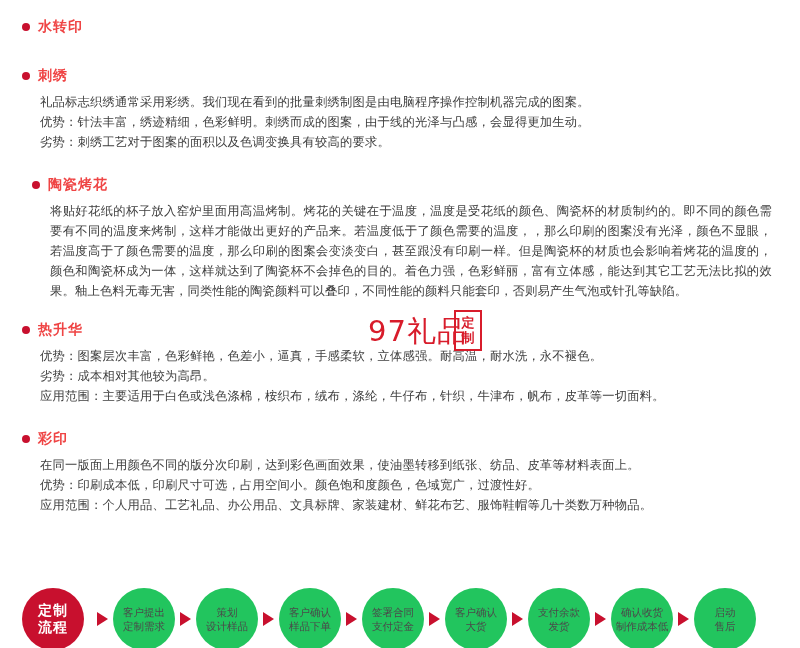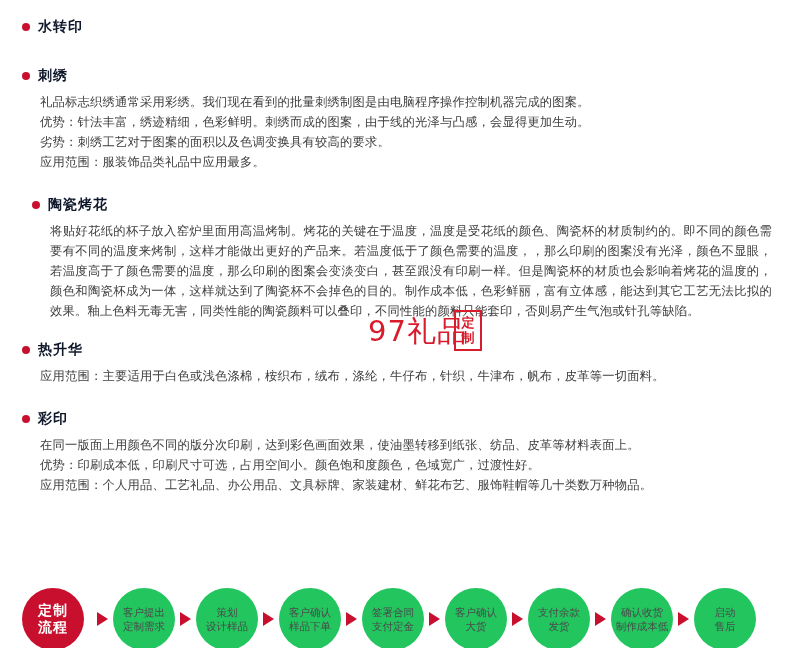--- a/index.html
+++ b/index.html
@@ -36,21 +36,21 @@
     width: 8px;
     height: 8px;
     border-radius: 50%;
     background: #c8102e;
     display: inline-block;
     flex: 0 0 auto;
   }
   .sec-title {
     font-size: 14px;
     font-weight: bold;
-    color: #0f172a;
+    color: #ef4444;
     letter-spacing: 1px;
   }
   .sec-body {
     padding-left: 18px;
   }
   .line {
     font-size: 12.3px;
     line-height: 20px;
     color: #3d3d3d;
     letter-spacing: 0.2px;
@@ -165,40 +165,41 @@
 
   <div class="section sec-2">
     <div class="sec-head">
       <span class="bullet"></span>
       <span class="sec-title">刺绣</span>
     </div>
     <div class="sec-body">
       <div class="line">礼品标志织绣通常采用彩绣。我们现在看到的批量刺绣制图是由电脑程序操作控制机器完成的图案。</div>
       <div class="line">优势：针法丰富，绣迹精细，色彩鲜明。刺绣而成的图案，由于线的光泽与凸感，会显得更加生动。</div>
       <div class="line">劣势：刺绣工艺对于图案的面积以及色调变换具有较高的要求。</div>
-      <div class="line">应用范围：服装饰品类礼品中应用最多。</div>
     </div>
   </div>
 
   <div class="section sec-3">
     <div class="sec-head">
       <span class="bullet"></span>
       <span class="sec-title">陶瓷烤花</span>
     </div>
     <div class="sec-body">
-      <div class="line">将贴好花纸的杯子放入窑炉里面用高温烤制。烤花的关键在于温度，温度是受花纸的颜色、陶瓷杯的材质制约的。即不同的颜色需要有不同的温度来烤制，这样才能做出更好的产品来。若温度低于了颜色需要的温度，，那么印刷的图案没有光泽，颜色不显眼，若温度高于了颜色需要的温度，那么印刷的图案会变淡变白，甚至跟没有印刷一样。但是陶瓷杯的材质也会影响着烤花的温度的，颜色和陶瓷杯成为一体，这样就达到了陶瓷杯不会掉色的目的。制作成本低，色彩鲜丽，富有立体感，能达到其它工艺无法比拟的效果。釉上色料无毒无害，同类性能的陶瓷颜料可以叠印，不同性能的颜料只能套印，否则易产生气泡或针孔等缺陷。</div>
+      <div class="line">将贴好花纸的杯子放入窑炉里面用高温烤制。烤花的关键在于温度，温度是受花纸的颜色、陶瓷杯的材质制约的。即不同的颜色需要有不同的温度来烤制，这样才能做出更好的产品来。若温度低于了颜色需要的温度，，那么印刷的图案没有光泽，颜色不显眼，若温度高于了颜色需要的温度，那么印刷的图案会变淡变白，甚至跟没有印刷一样。但是陶瓷杯的材质也会影响着烤花的温度的，颜色和陶瓷杯成为一体，这样就达到了陶瓷杯不会掉色的目的。着色力强，色彩鲜丽，富有立体感，能达到其它工艺无法比拟的效果。釉上色料无毒无害，同类性能的陶瓷颜料可以叠印，不同性能的颜料只能套印，否则易产生气泡或针孔等缺陷。</div>
     </div>
   </div>
 
   <div class="section sec-4">
     <div class="sec-head">
       <span class="bullet"></span>
       <span class="sec-title">热升华</span>
     </div>
     <div class="sec-body">
+      <div class="line">优势：图案层次丰富，色彩鲜艳，色差小，逼真，手感柔软，立体感强。耐高温，耐水洗，永不褪色。</div>
+      <div class="line">劣势：成本相对其他较为高昂。</div>
       <div class="line">应用范围：主要适用于白色或浅色涤棉，桉织布，绒布，涤纶，牛仔布，针织，牛津布，帆布，皮革等一切面料。</div>
     </div>
   </div>
 
   <div class="section sec-5">
     <div class="sec-head">
       <span class="bullet"></span>
       <span class="sec-title">彩印</span>
     </div>
     <div class="sec-body">

